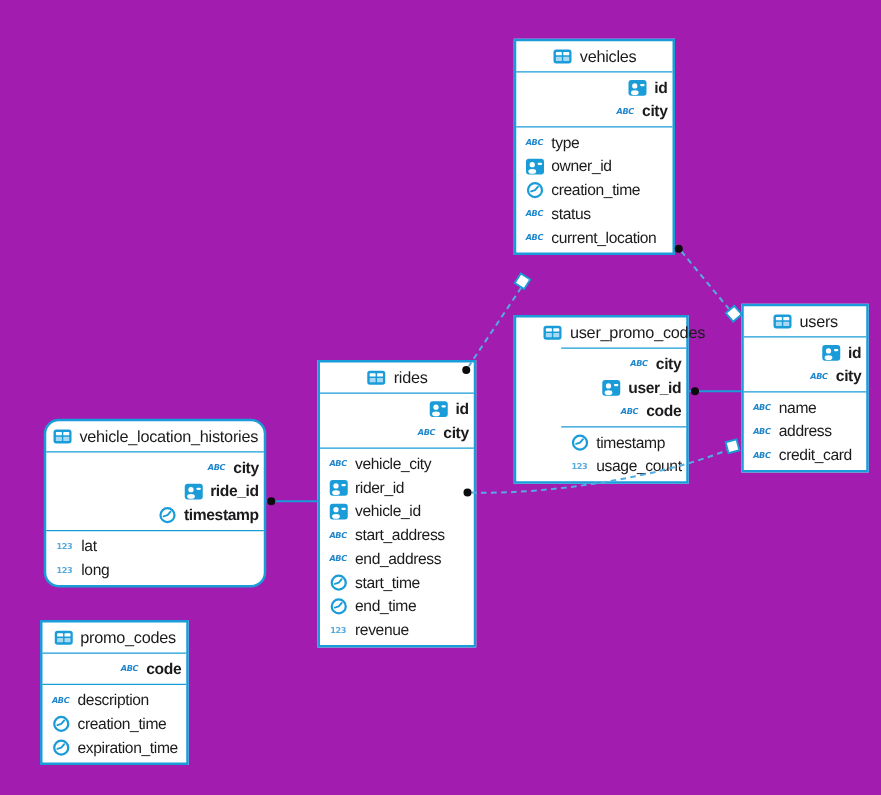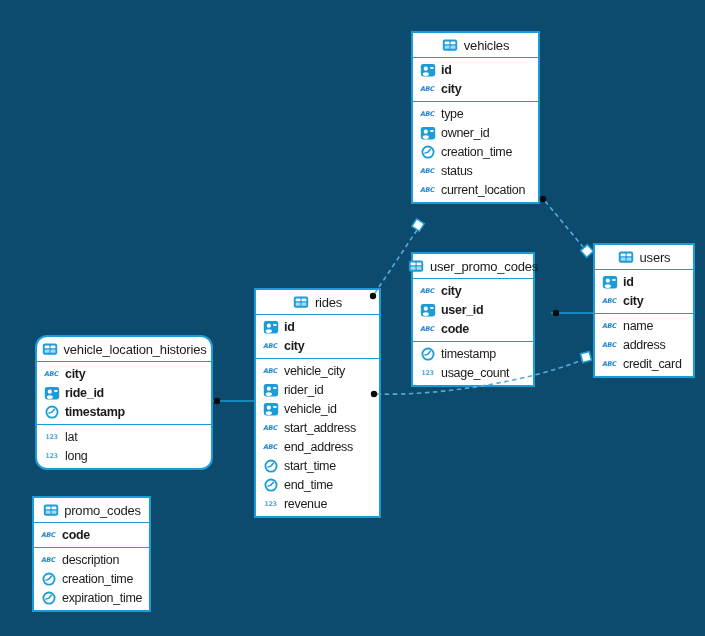--- a/index.html
+++ b/index.html
@@ -2,42 +2,42 @@
 <html style="--blue: #1a9cd8; --dash: #54ade0; --text: #1b1b1d;"><head>
 <meta charset="utf-8">
 <style>
   :root{
     --blue:#1a9cd8;
     --dash:#54ade0;
     --text:#1b1b1d;
   }
   html,body{margin:0;padding:0;background:#ffffff;}
   body{font-family:"Liberation Sans",sans-serif;color:var(--text);}
-  #canvas{position:relative;width:705px;height:636px;background:#0c4a6e;overflow:hidden;}
+  #canvas{position:relative;width:705px;height:636px;background:#a21caf;overflow:hidden;}
 
   .table{
     position:absolute;
     background:#fff;
     border:2px solid var(--blue);
     box-sizing:border-box;
   }
   .thead{
     display:flex;align-items:center;justify-content:center;gap:5px;
     height:24px;border-bottom:1px solid var(--blue);
     font-size:13px;letter-spacing:-0.2px;white-space:nowrap;
   }
   .tname{transform:translateY(-0.5px);}
   .section{padding:2px 0 3px 0;}
   .section.pk{border-bottom:1px solid var(--blue);}
   .row{
     display:flex;align-items:center;gap:5px;
     height:19px;padding:0 4px 0 6px;
     font-size:12.5px;letter-spacing:-0.3px;white-space:nowrap;
   }
-  .row.pk{font-weight:700;}
+  .row.pk{font-weight:700;justify-content:flex-end;}
   .ticon{width:17px;min-width:17px;display:flex;align-items:center;justify-content:center;}
   .glyph{font-size:6.5px;font-weight:700;font-family:"DejaVu Sans",sans-serif;letter-spacing:-0.3px;}
   .glyph.t{color:#1e86cc;font-style:italic;}
   .glyph.n{color:#58abde;}
 
   #relations{position:absolute;left:0;top:0;z-index:5;pointer-events:none;}
   .rel{fill:none;stroke-width:1.6px;}
   .rel.solid{stroke:var(--blue);}
   .rel.dashed{stroke:var(--dash);stroke-dasharray:4.5 3.5;}
   .rel-square{fill:#ffffff;stroke:var(--blue);stroke-width:1.5px;}
@@ -114,21 +114,21 @@
             <span class="flabel">status</span>
           </div>
           <div class="row ">
             <span class="ticon">
               <span class="glyph t">ABC</span>
             </span>
             <span class="flabel">current_location</span>
           </div>
         </div>
       </div>
-      <div class="table" style="left: 411px; top: 252px; width: 124px;">
+      <div class="table" style="left: 411px; top: 252px; width: 140px; padding-left: 36px;">
         <div class="thead">
           <span class="ticon">
             <svg width="16" height="16" viewBox="0 0 16 16">
               <rect x="0.8" y="2.6" width="14.4" height="11.2" rx="2.2" fill="#1a9cd8"></rect>
               <rect x="2.7" y="4.6" width="4.8" height="2.6" rx="0.5" fill="#ffffff"></rect>
               <rect x="8.6" y="4.6" width="4.8" height="2.6" rx="0.5" fill="#ffffff"></rect>
               <rect x="2.7" y="8.4" width="4.8" height="3.4" rx="0.5" fill="#a9d9f2"></rect>
               <rect x="8.6" y="8.4" width="4.8" height="3.4" rx="0.5" fill="#a9d9f2"></rect>
             </svg>
           </span>

